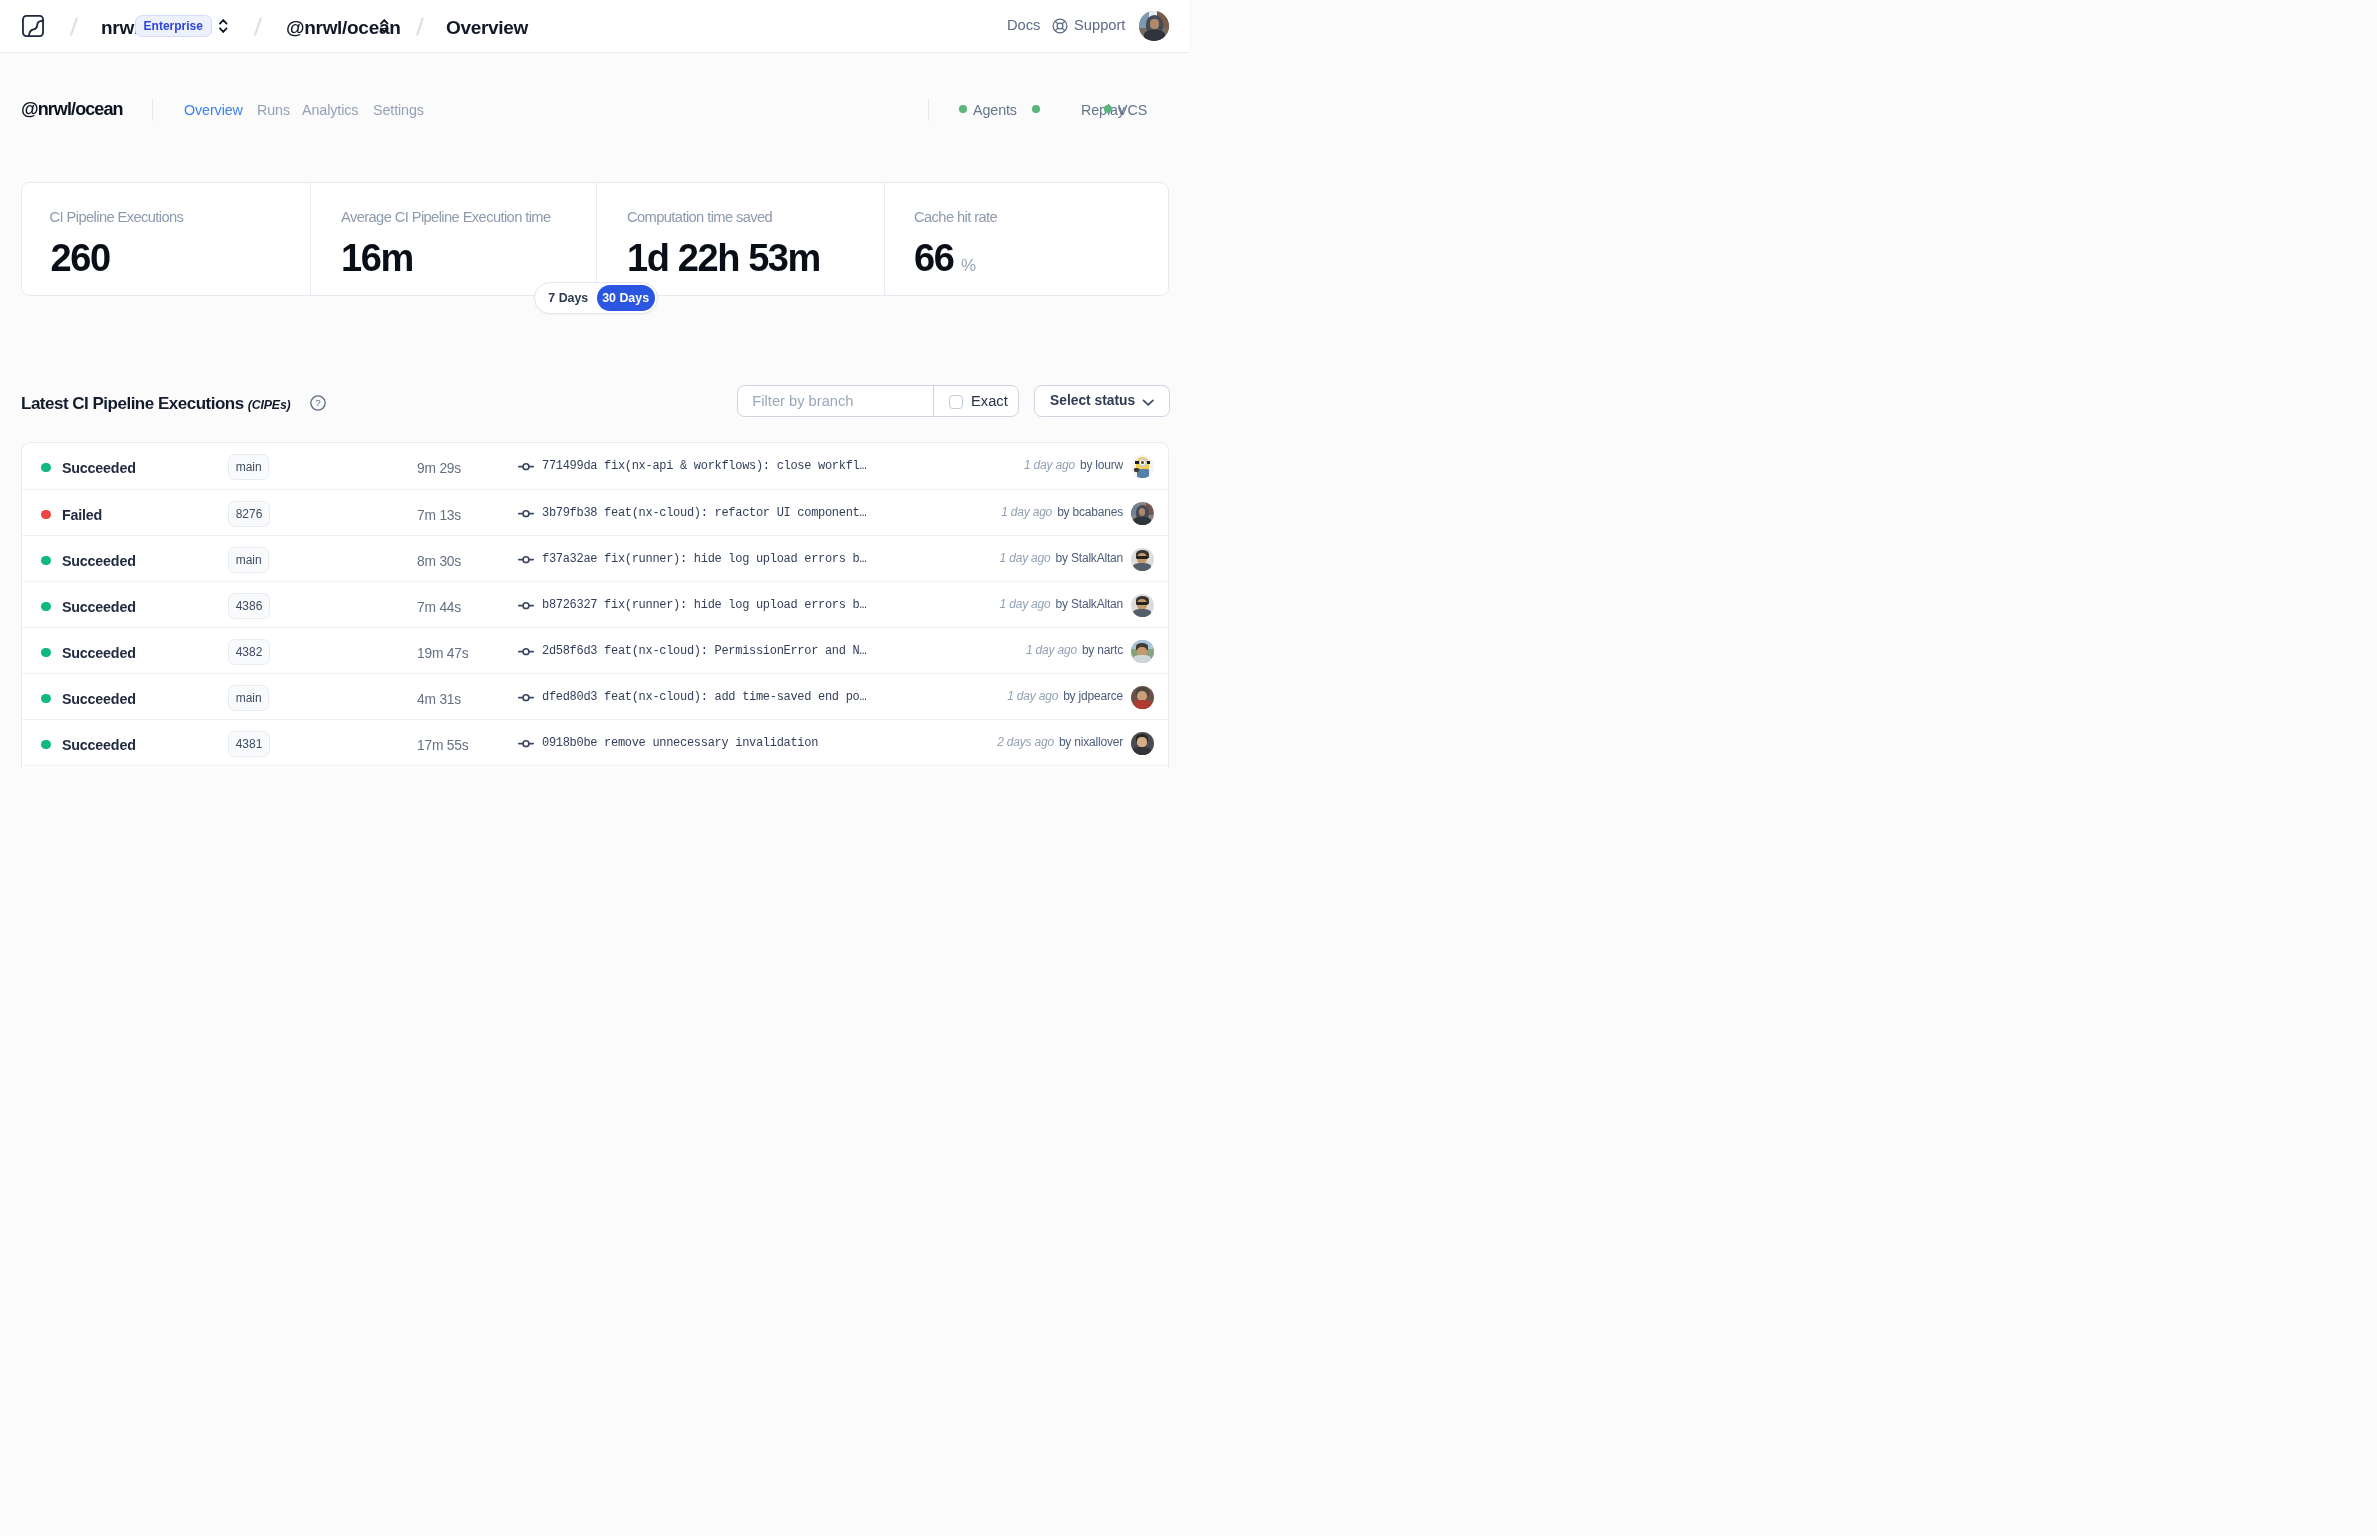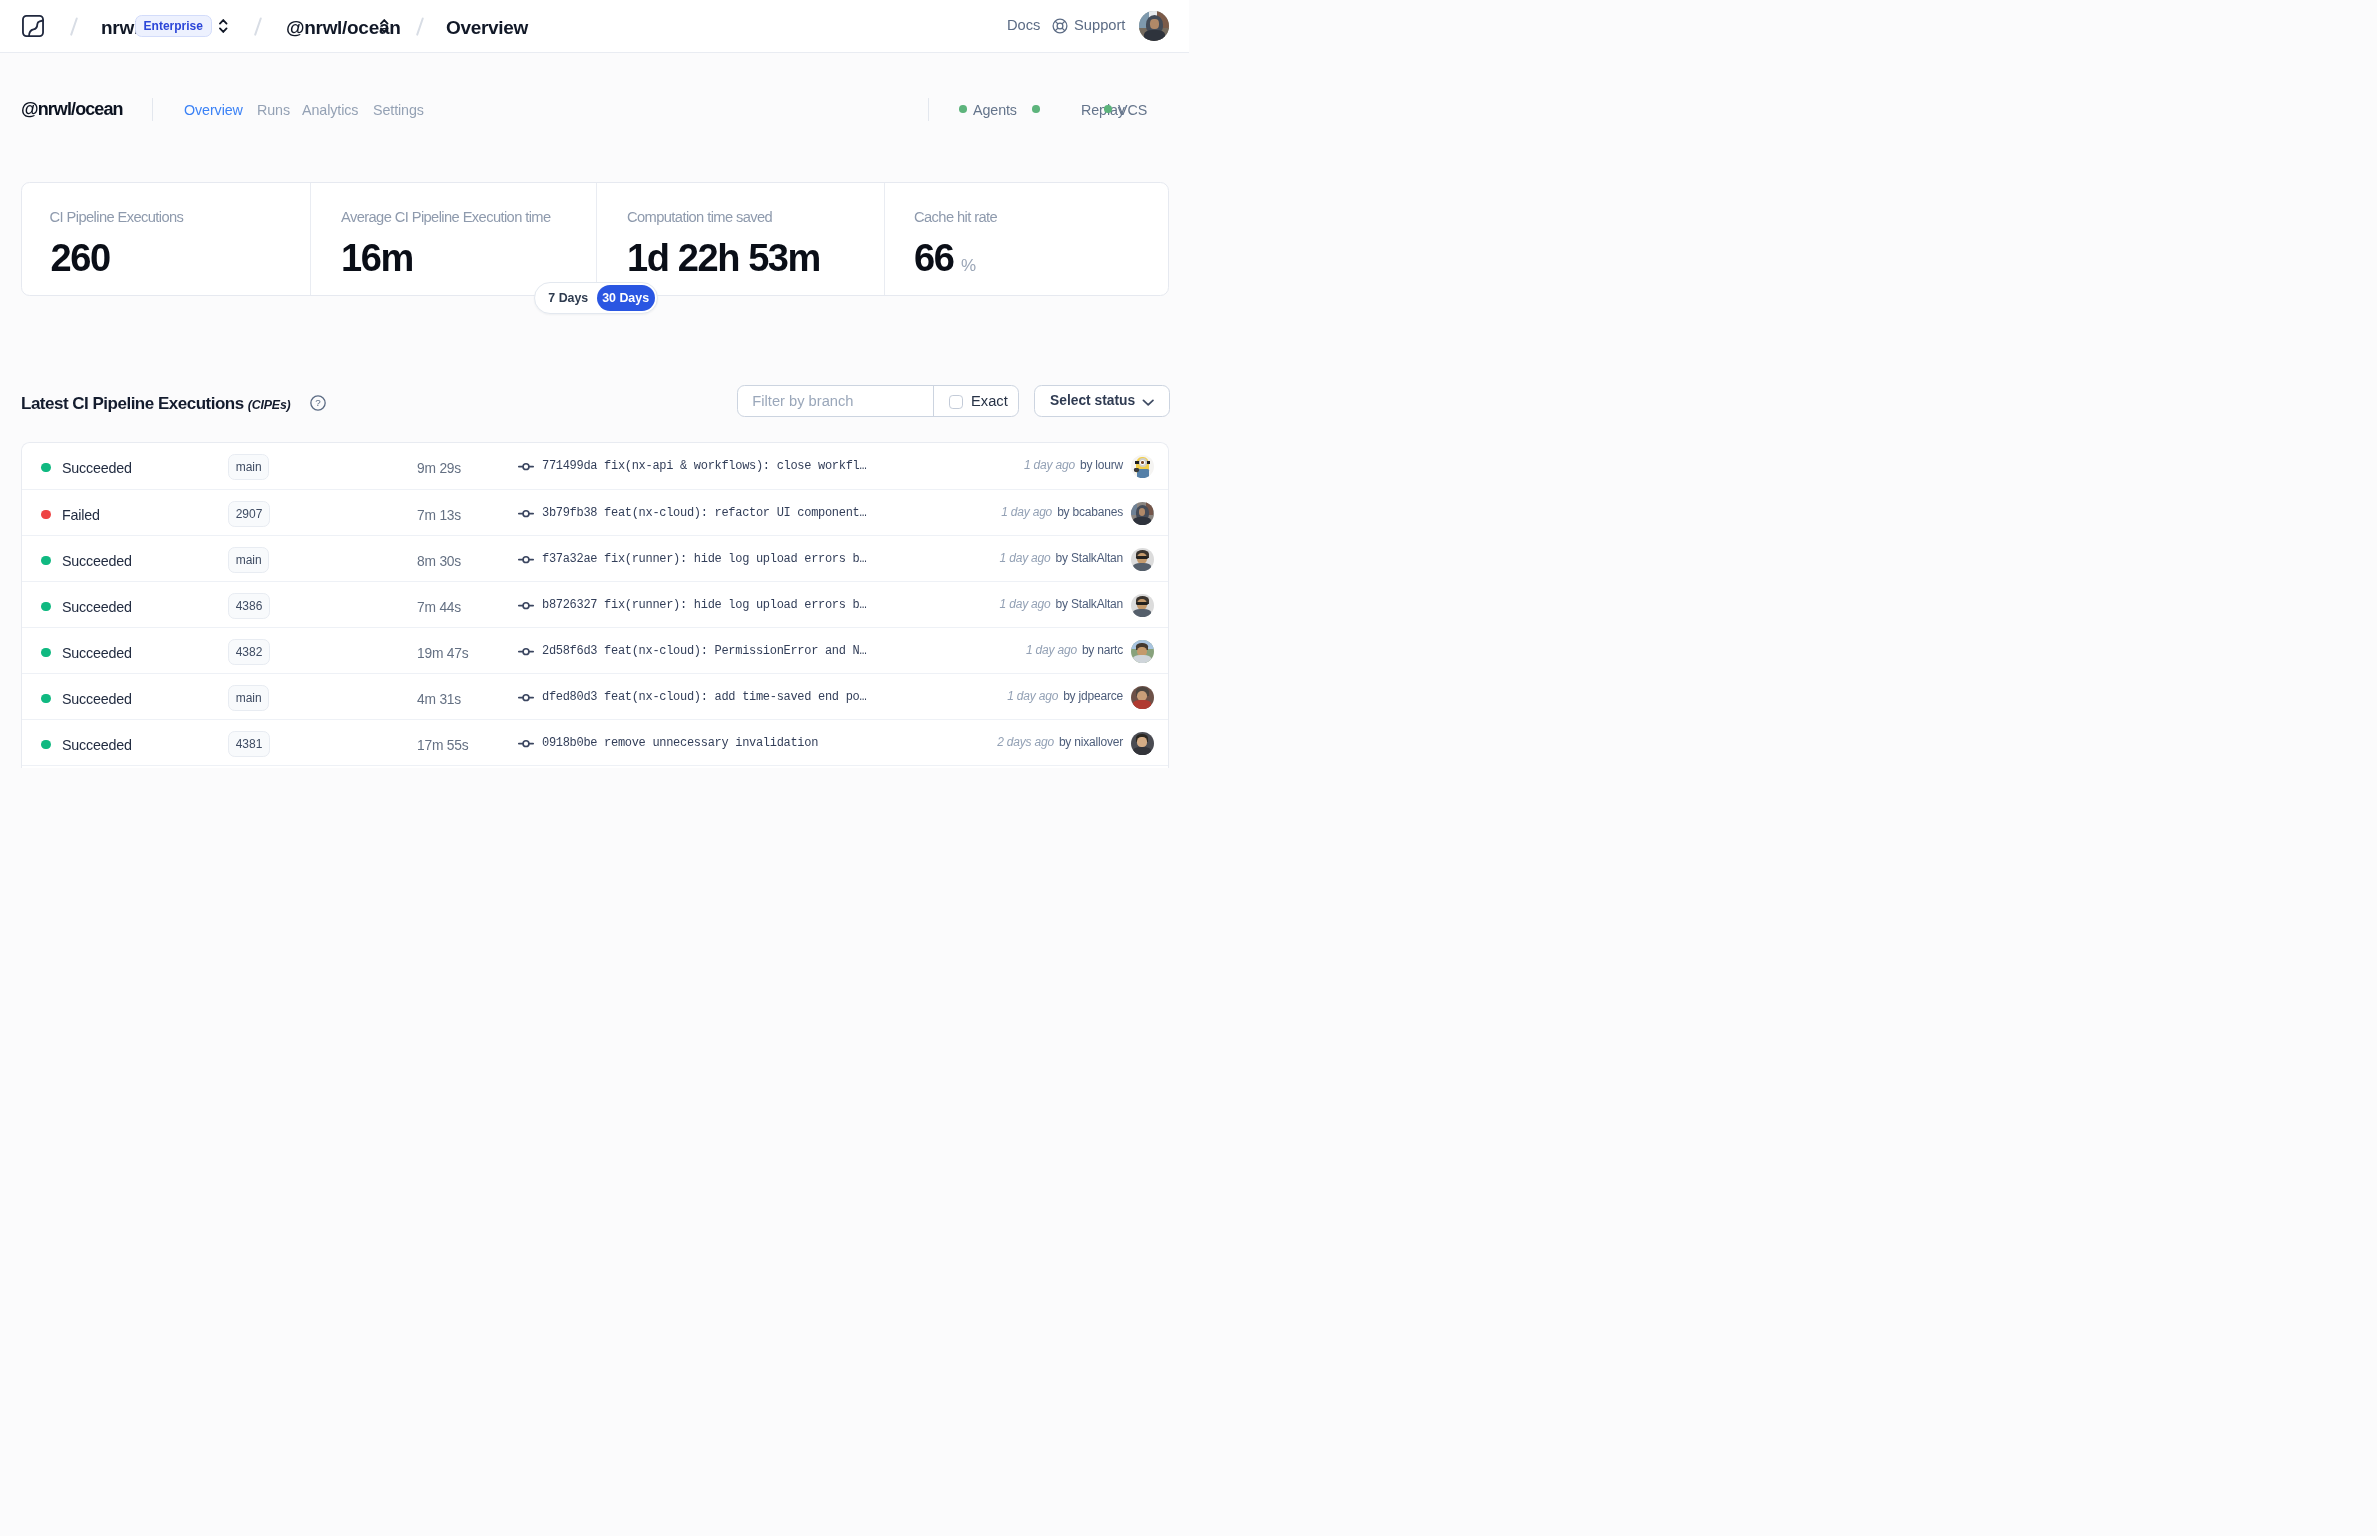--- a/index.html
+++ b/index.html
@@ -47,21 +47,21 @@
   #filtergrp .cbl { position:absolute; left:233px; top:6.7px; font-size:14.7px; color:#273246; }
   #selstat { position:absolute; left:1034px; top:385px; width:136px; height:32px; background:#fff; border:1px solid #ccd4e0; border-radius:7.6px; }
   #selstat .t { position:absolute; left:15px; top:7.1px; font-size:13.8px; font-weight:700; color:#2f3b52; }
 
   
   #table { position:absolute; left:21px; top:442px; width:1148px; height:327px; background:#fff; border:1px solid #e8ebf1; border-bottom:none; border-radius:8.6px 8.6px 0 0; overflow:hidden; }
   .row { position:relative; height:46px; }
   .row + .row { border-top:1px solid #eef1f6; }
   .dot { position:absolute; left:19px; top:19.5px; width:9.5px; height:9.5px; border-radius:50%; }
   .dot.g { background:#10b981; } .dot.r { background:#ee4444; }
-  .rstat { position:absolute; left:40px; top:16.6px; font-size:14.3px; font-weight:400; color:#222c41; letter-spacing:-0.2px; }
+  .rstat { position:absolute; left:40px; top:16.6px; font-size:14.3px; font-weight:700; color:#222c41; letter-spacing:-0.2px; }
   .rbadge { position:absolute; left:206px; top:11.4px; height:26px; line-height:25px; padding:0 6.7px; background:#f8fafc; border:1px solid #e8ecf2; border-radius:6.7px; font-size:12px; color:#3f4c63; }
   .rdur { position:absolute; left:395px; top:17.6px; font-size:13.8px; color:#647083; letter-spacing:-0.2px; }
   .cicon { position:absolute; left:496px; top:16.6px; }
   .rcommit { position:absolute; left:520px; top:15.7px; font-family:"Liberation Mono", monospace; font-size:12px; letter-spacing:-0.3px; color:#323e59; white-space:pre; }
   .rwhen { position:absolute; right:45px; top:14.7px; font-size:12px; color:#4d5d7a; white-space:nowrap; letter-spacing:-0.2px; }
   .rwhen i { color:#93a1b5; margin-right:1.9px; }
   .rava { position:absolute; right:14.3px; top:12px; width:23px; height:23px; border-radius:50%; overflow:hidden; }
 </style>
 </head>
 <body>
@@ -171,21 +171,21 @@
         <div class="abs" style="left:7.8px;top:3.2px;width:8.6px;height:8.6px;background:#cfcfcb;border-radius:50%"></div>
         <div class="abs" style="left:9.5px;top:5px;width:5.1px;height:5.1px;background:#fff;border-radius:50%"></div>
         <div class="abs" style="left:10.7px;top:6.2px;width:2.7px;height:2.7px;background:#7a4a2a;border-radius:50%"></div>
         <div class="abs" style="left:6.2px;top:14.3px;width:12px;height:8.6px;background:#5580a8;border-radius:15%"></div>
         <div class="abs" style="left:3.3px;top:13px;width:4.8px;height:3.8px;background:#3a3a3a;border-radius:30%"></div>
       </div>
     </div>
     <div class="row">
       <div class="dot r"></div>
         <div class="rstat">Failed</div>
-        <div class="rbadge">2907</div>
+        <div class="rbadge">8276</div>
         <div class="rdur">7m 13s</div>
       <svg class="cicon" width="16" height="13.3" viewBox="0 0 17 14">
           <circle cx="8.5" cy="7" r="3.1" fill="none" stroke="#3b4660" stroke-width="1.7"></circle>
           <path d="M0.8 7 H5.2 M11.8 7 H16.2" stroke="#3b4660" stroke-width="1.7" stroke-linecap="round"></path>
         </svg>
       <div class="rcommit">3b79fb38 feat(nx-cloud): refactor UI component…</div>
       <div class="rwhen"><i>1 day ago</i> by bcabanes</div>
       <div class="rava" style="background:#8a8580">
         <div class="abs" style="left:0;top:0;width:6.7px;height:13.3px;background:#6f8296"></div>
         <div class="abs" style="left:15px;top:0;width:7.6px;height:13.3px;background:#74564a"></div>

